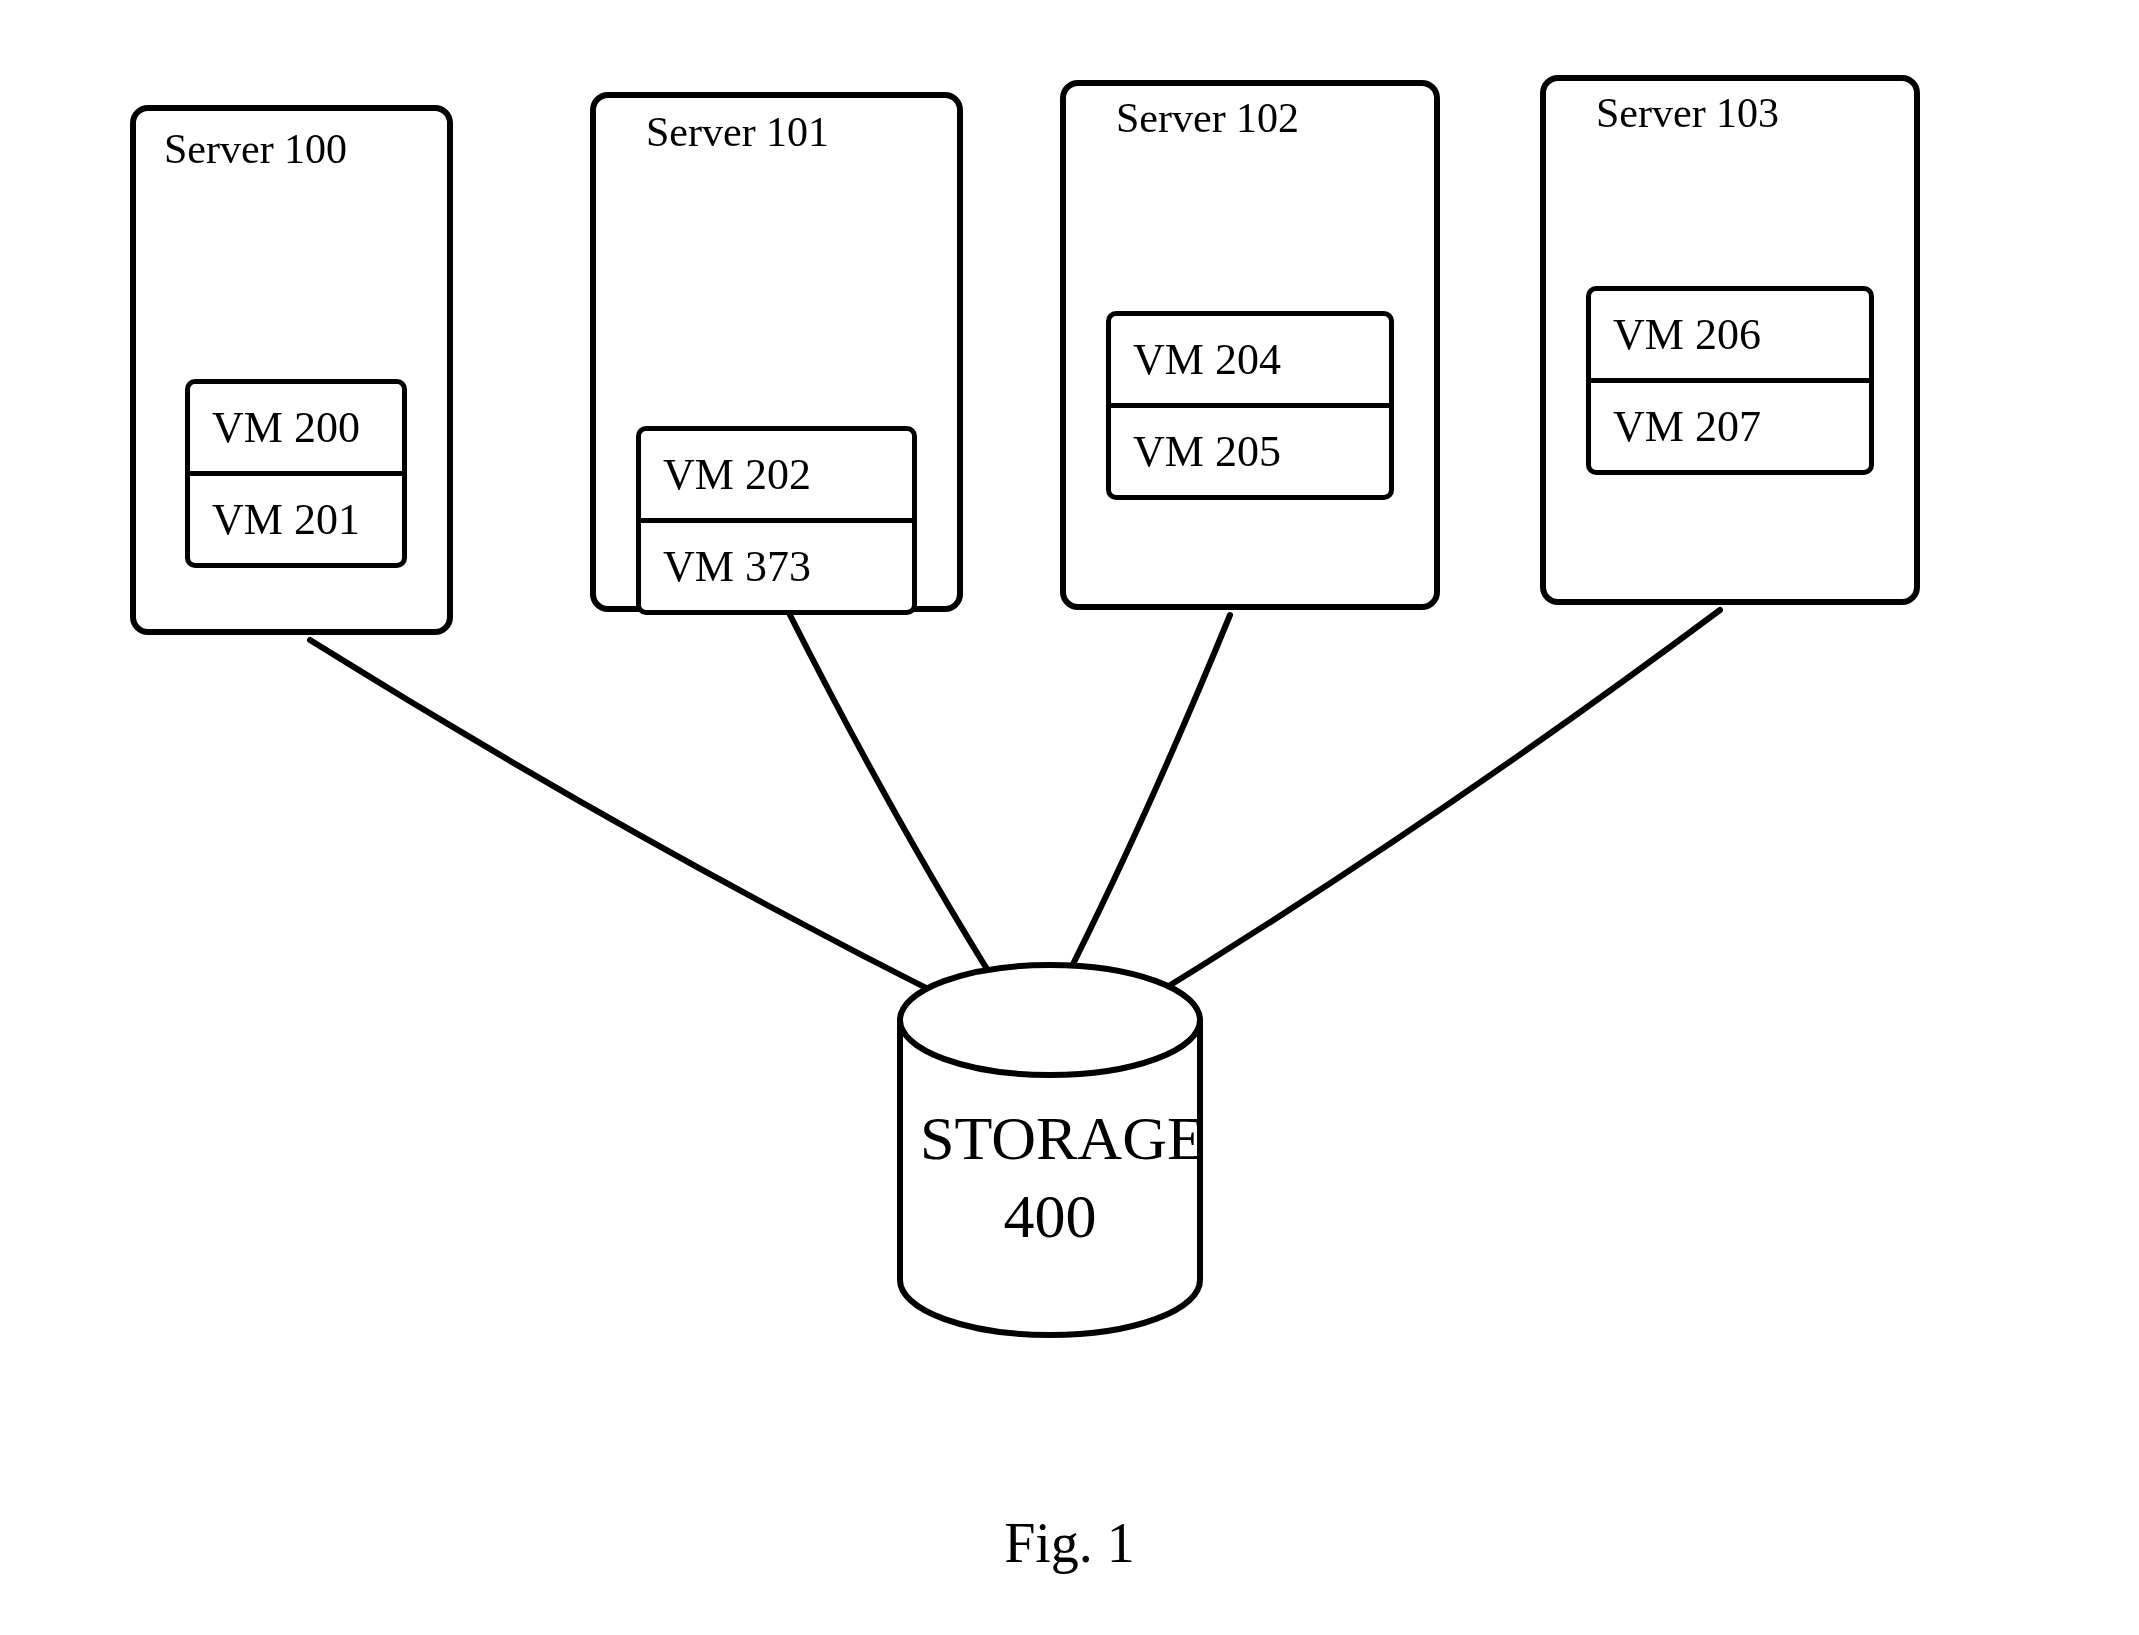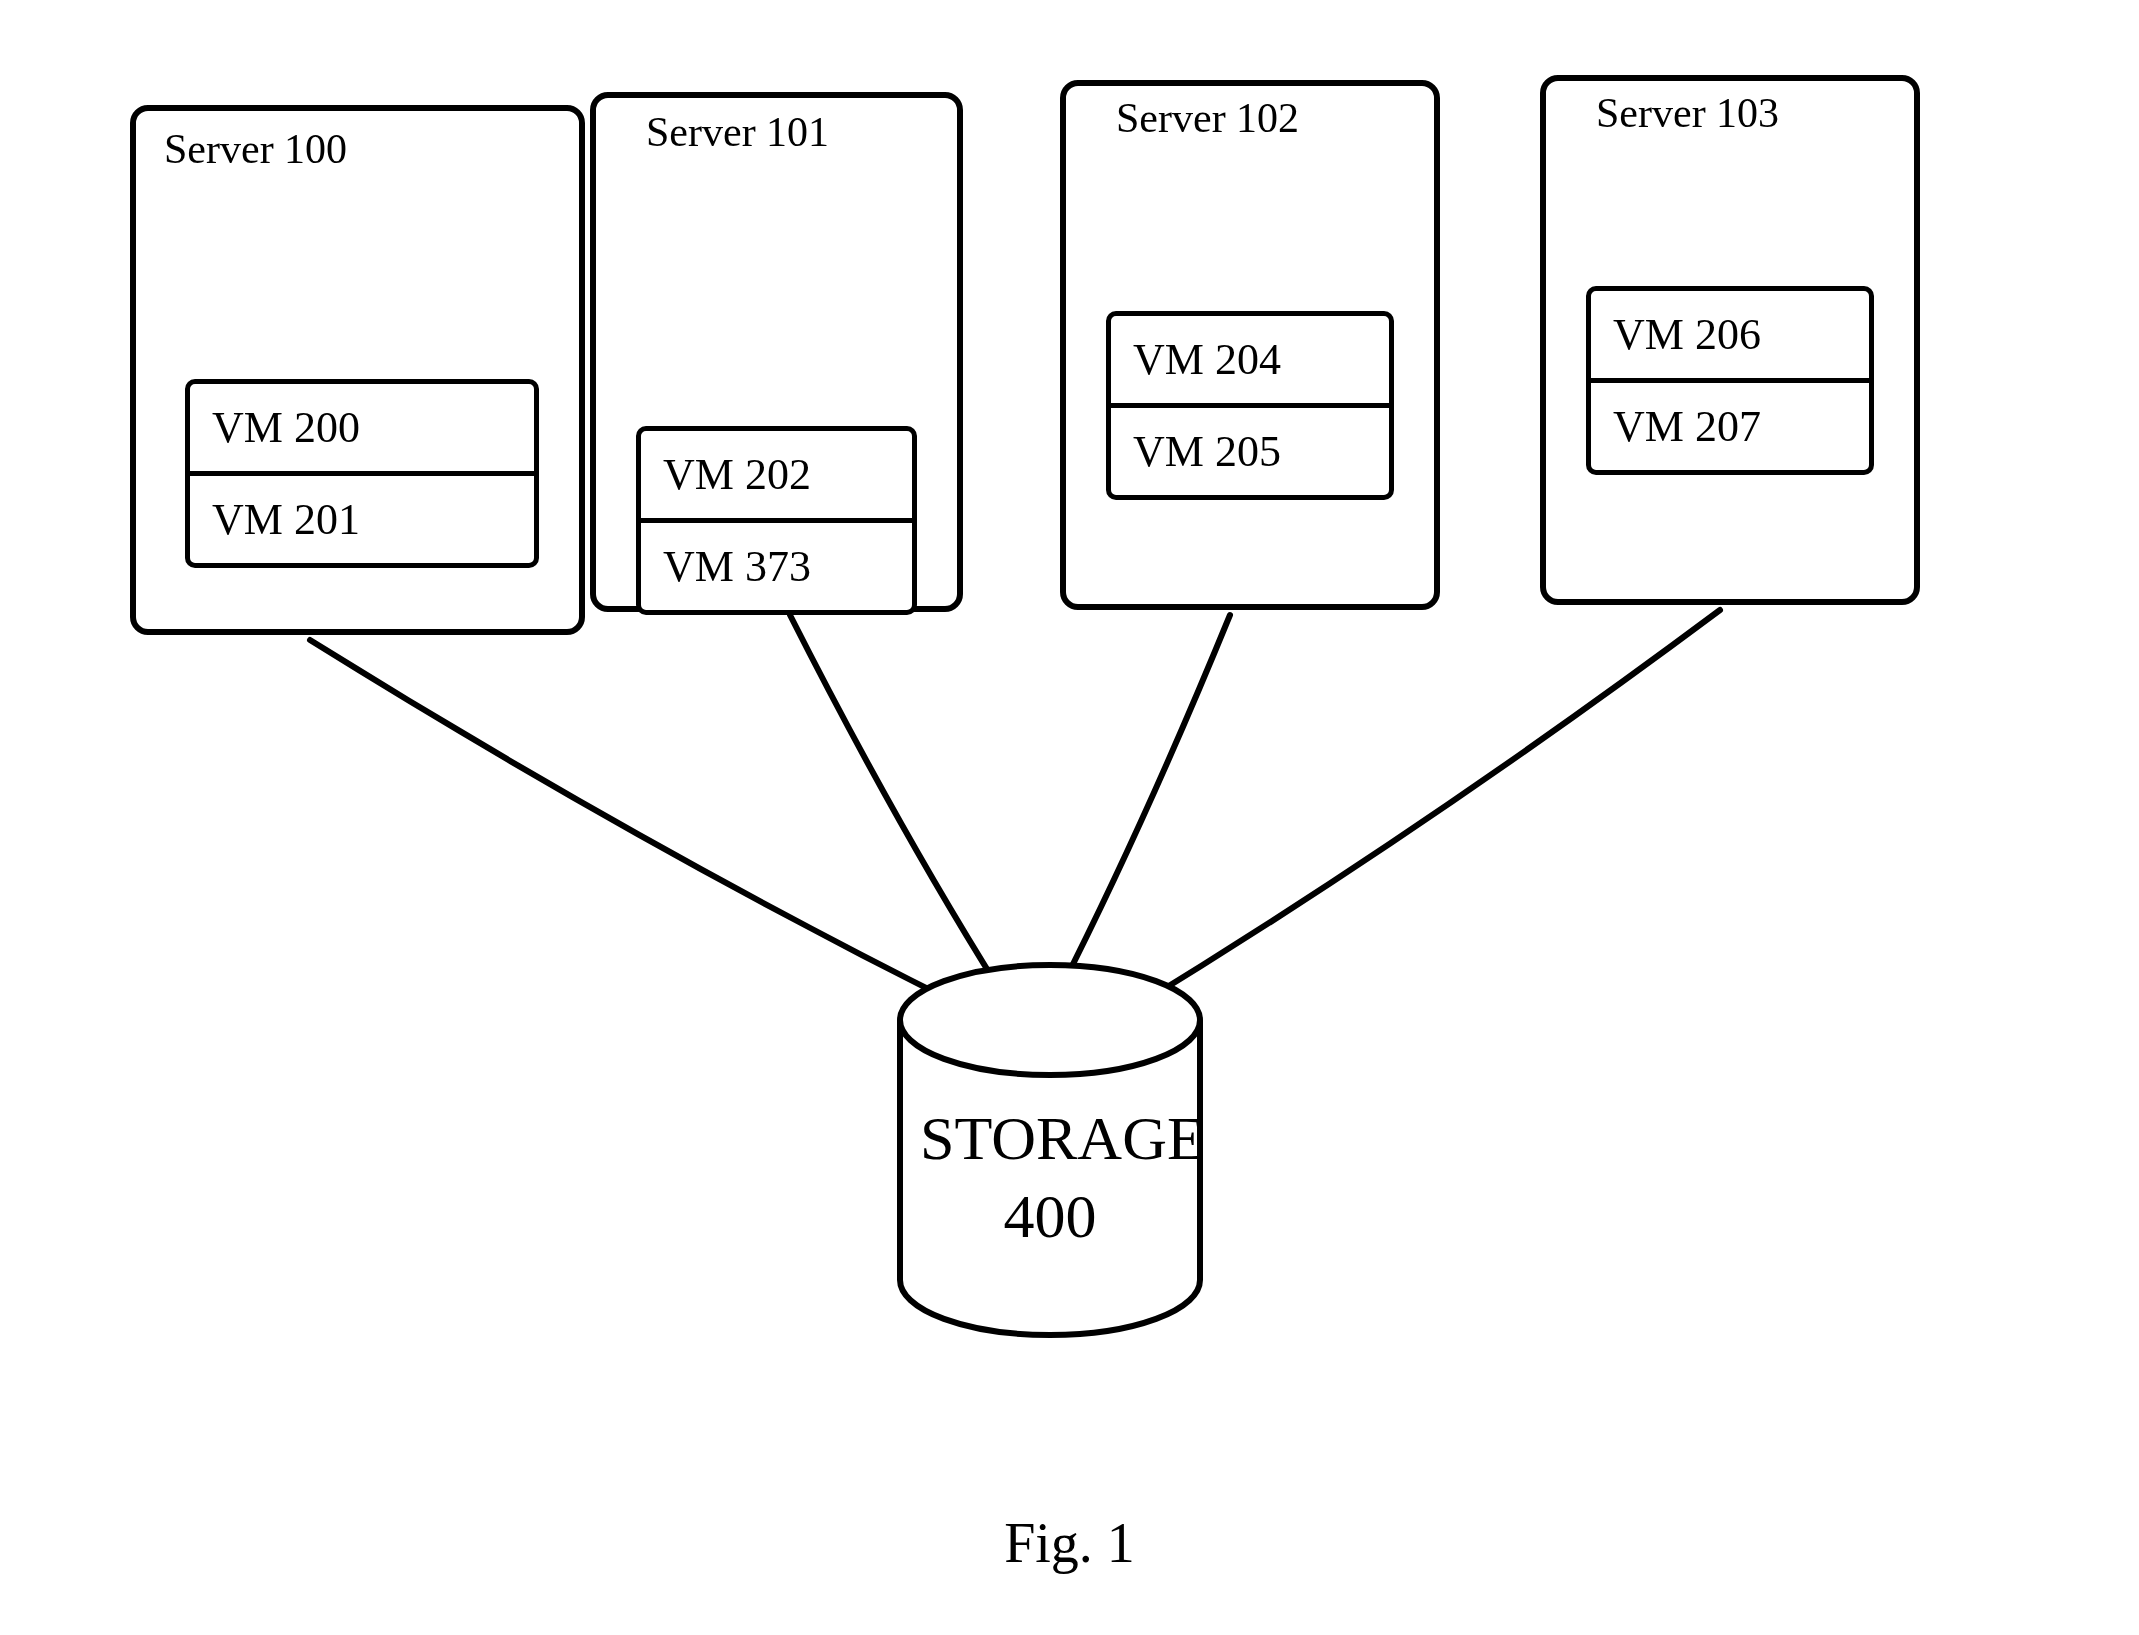--- a/index.html
+++ b/index.html
@@ -64,21 +64,21 @@
       width: 100%;
       text-align: center;
     }
   </style>
 </head>
 <body>
 
 <div class="diagram">
 
   <div id="servers-container">
-      <div class="server" style="left: 130px; top: 105px; width: 455px; height: 530px;">
+      <div class="server" style="left: 130px; top: 105px; width: 323px; height: 530px;">
         <div class="server-label" style="left: 18px; top: 8px;">Server 100</div>
         <div class="vm-stack" style="top: 268px; margin-left: 9px;">
           <div class="vm">VM 200</div>
           <div class="vm">VM 201</div>
         </div>
       </div>
       <div class="server" style="left: 590px; top: 92px; width: 373px; height: 520px;">
         <div class="server-label" style="left: 40px; top: 4px;">Server 101</div>
         <div class="vm-stack" style="top: 328px;">
           <div class="vm">VM 202</div>

